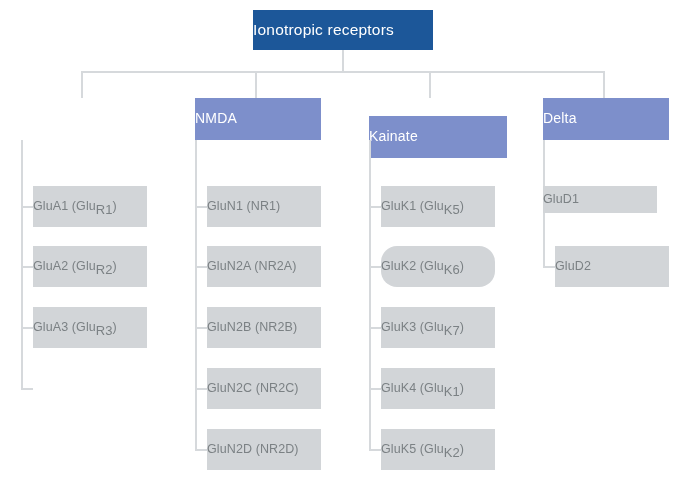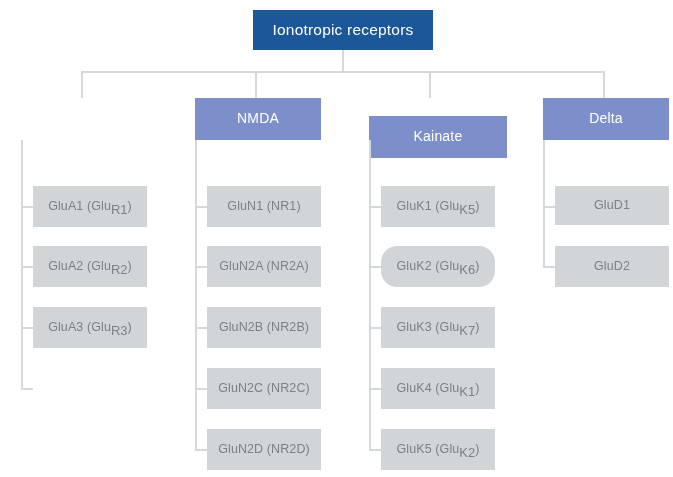--- a/index.html
+++ b/index.html
@@ -8,21 +8,21 @@
     background:#ffffff;
     font-family:"Liberation Sans", sans-serif;
     overflow:hidden;
   }
   #chart{position:relative;width:673px;height:477px;}
 
   
   .box{
     position:absolute;
     box-sizing:border-box;
-    display:flex;align-items:center;justify-content:center;
+    display:flex;align-items:center;
     text-align:center;
     line-height:1.1;
   }
   .root{
     background:#1c5799;
     color:#ffffff;
     font-size:15.5px;
     letter-spacing:.2px;
   }
   .cat{
@@ -179,21 +179,21 @@
       (<span>Glu</span><sub>K2</sub>)
     </span>
   </div>
 
   <div class="box cat" style="left:543px;top:98px;width:126px;height:42px;">
     <span>Delta</span>
   </div>
   <div class="ln v" style="left:543px;top:140px;height:127px;"></div>
 
   <div class="ln h" style="left:543px;top:206px;width:12px;"></div>
-  <div class="box leaf" style="left:555px;top:186px;width:114px;height:39px;">
+  <div class="box leaf" style="left:543px;top:186px;width:114px;height:27px;">
     <span class="lbl">GluD1</span>
   </div>
 
   <div class="ln h" style="left:543px;top:266px;width:12px;"></div>
   <div class="box leaf" style="left:555px;top:246px;width:114px;height:41px;">
     <span class="lbl">GluD2</span>
   </div>
 
 </div>
 

